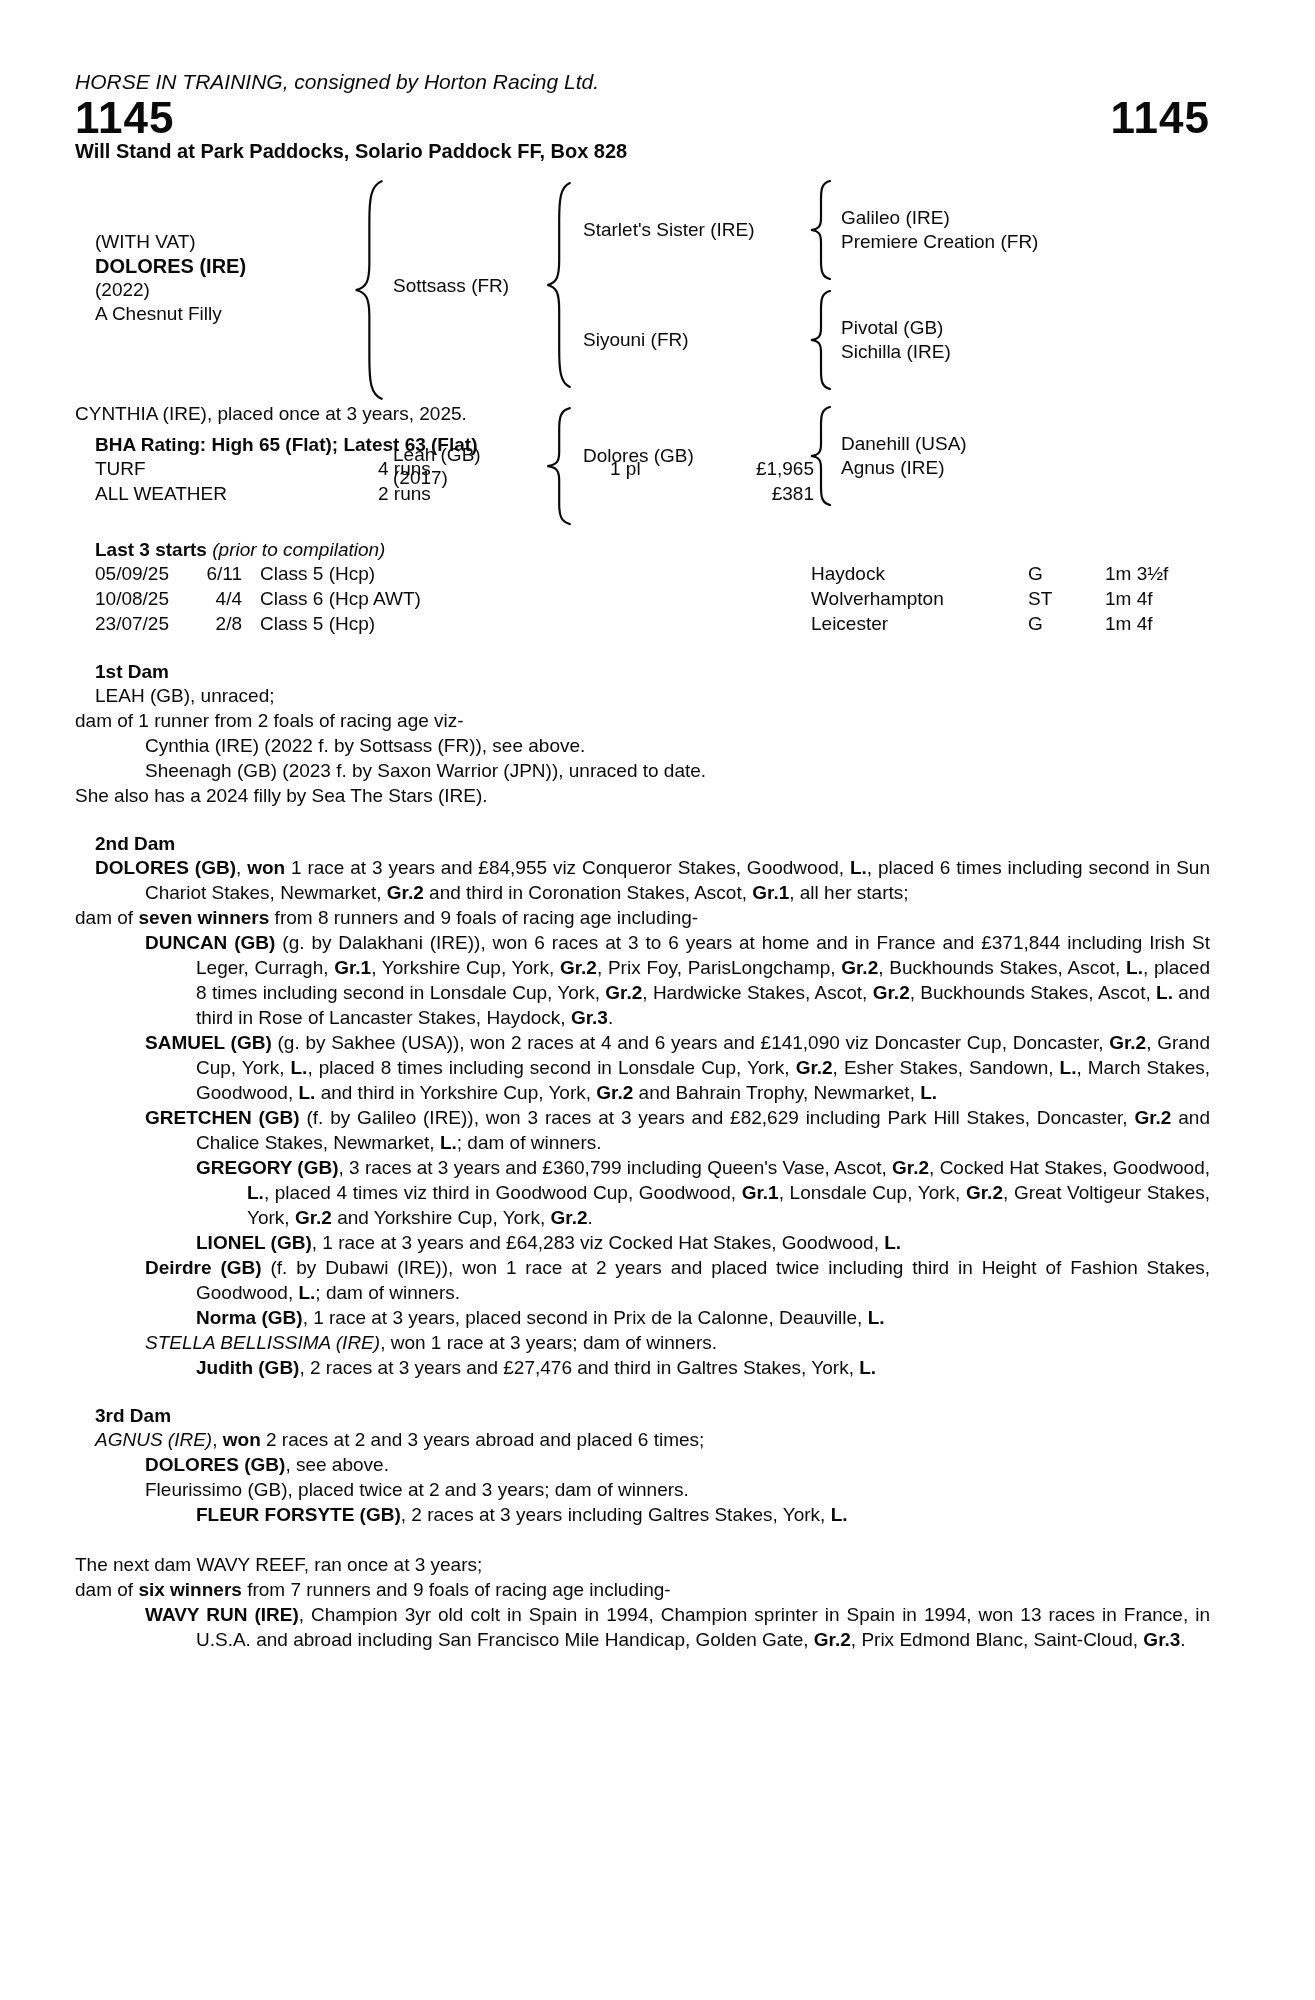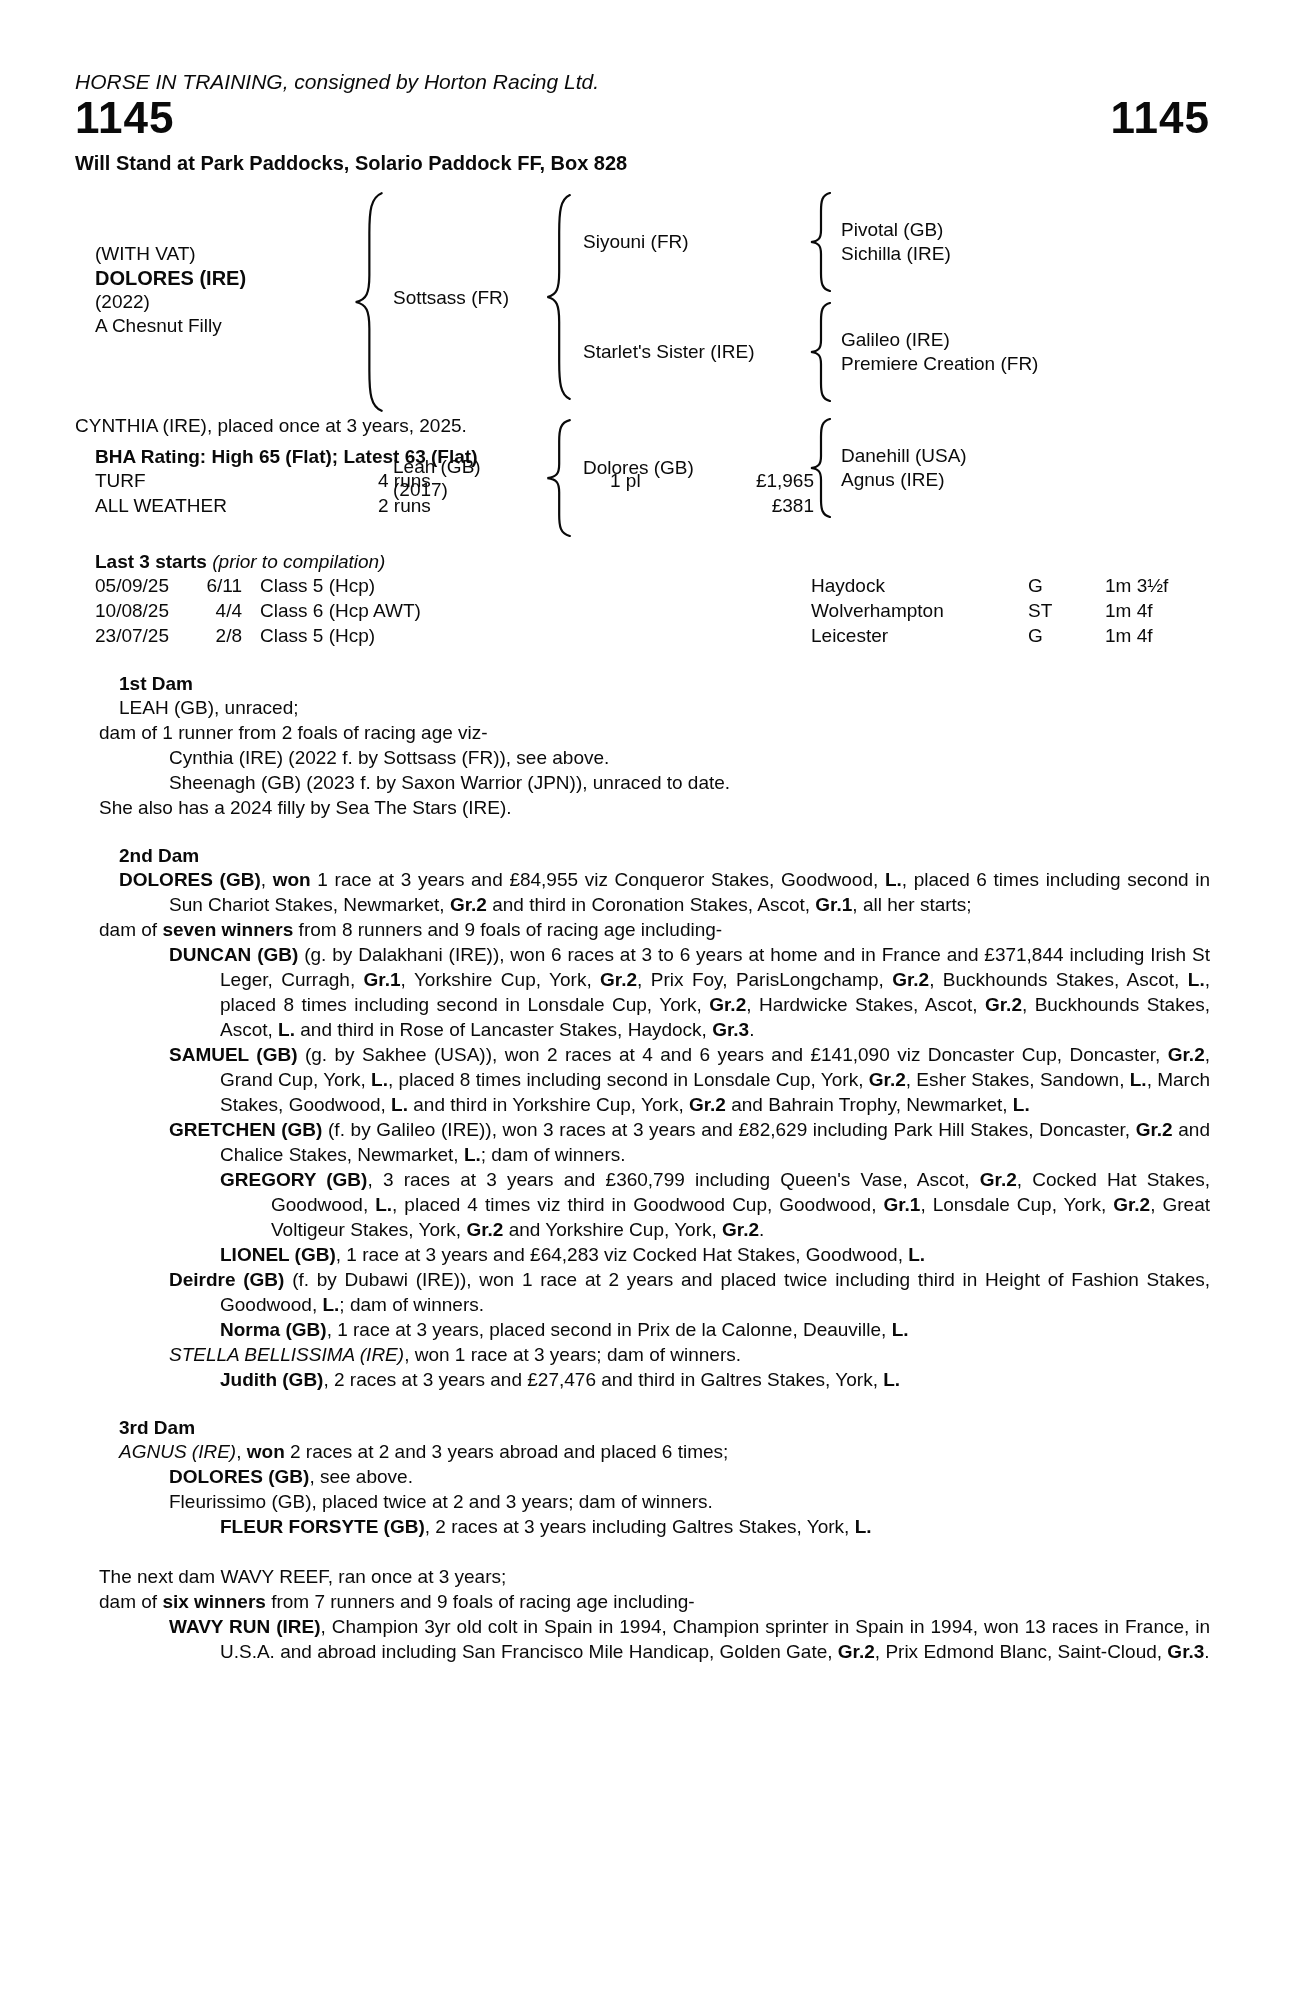--- a/index.html
+++ b/index.html
@@ -7,21 +7,21 @@
     width:1315px;height:2000px;overflow:hidden;
     font-family:"Liberation Sans","DejaVu Sans",sans-serif;
     color:#0a0a0a;-webkit-font-smoothing:antialiased;
   }
   .page{padding:70px 105px 0 75px;}
 
   
   .consign{width:880px;font-style:italic;font-size:21px;}
   .lot-row{display:flex;justify-content:space-between;align-items:flex-start;margin-top:2px;}
   .lot{font-size:44px;font-weight:bold;letter-spacing:1px;line-height:44px;}
-  .stand{font-weight:bold;font-size:20px;margin-top:12px;}
+  .stand{font-weight:bold;font-size:20px;margin-top:0;}
 
   
   .ped{display:flex;align-items:stretch;margin-top:16px;margin-left:20px;height:222px;}
   .ped-horse{width:258px;align-self:center;margin-top:-24px;line-height:24px;font-size:19px;}
   .ph-name{font-weight:bold;font-size:20px;}
   .brace{display:flex;align-items:stretch;}
   .brace svg{display:block;width:100%;height:100%;}
   .brace-lg{width:30px;}
   .brace-md{width:26px;margin:2px 0;}
   .brace-sm{width:22px;margin:1px 0;}
@@ -45,21 +45,21 @@
   .bha-row .earn{text-align:right;}
 
   .starts{margin-top:33px;font-size:19px;}
   .ls-head .b{font-weight:bold;}
   .ls-head .i{font-style:italic;}
   .ls-row{display:grid;grid-template-columns:80px 67px 569px 217px 77px auto;line-height:25px;}
   .ls-pos{text-align:right;}
   .ls-race{padding-left:18px;}
 
   
-  .sec{margin-top:25px;font-size:19px;margin-left:24px;}
+  .sec{margin-top:25px;font-size:19px;}
   .sec-head{margin:0 0 0 20px;font-weight:bold;font-size:19px;}
   .para{margin:0;line-height:25px;text-align:justify;}
   .out{margin-left:0;}                                   
   .damline{margin-left:20px;padding-left:50px;text-indent:-50px;} 
   .l1{margin-left:20px;padding-left:101px;text-indent:-51px;}     
   .l2{margin-left:20px;padding-left:152px;text-indent:-51px;}     
   .b{font-weight:bold;}
   .i{font-style:italic;}
 </style>
 </head>
@@ -90,41 +90,41 @@
 
       <div class="branch">
         <div class="gname gen2">Sottsass (FR)</div>
         <div class="brace brace-md">
           <svg viewBox="0 0 22 100" preserveAspectRatio="none">
               <path d="M21 1 C13 3 12 9 12 19 L12 38 C12 46 10 49 2 50 C10 51 12 54 12 62 L12 81 C12 91 13 97 21 99" fill="none" stroke="#0a0a0a" stroke-width="2.2" stroke-linecap="round" vector-effect="non-scaling-stroke"></path>
             </svg>
         </div>
         <div class="gen3col">
           <div class="g3grp">
+            <div class="gname gen3">Starlet's Sister (IRE)</div>
+            <div class="brace brace-sm">
+              <svg viewBox="0 0 22 100" preserveAspectRatio="none">
+                  <path d="M21 1 C13 3 12 9 12 19 L12 38 C12 46 10 49 2 50 C10 51 12 54 12 62 L12 81 C12 91 13 97 21 99" fill="none" stroke="#0a0a0a" stroke-width="2.2" stroke-linecap="round" vector-effect="non-scaling-stroke"></path>
+                </svg>
+            </div>
+            <div class="gen4col">
+              <div>Galileo (IRE)</div>
+              <div>Premiere Creation (FR)</div>
+            </div>
+          </div>
+          <div class="g3grp">
             <div class="gname gen3">Siyouni (FR)</div>
             <div class="brace brace-sm">
               <svg viewBox="0 0 22 100" preserveAspectRatio="none">
                   <path d="M21 1 C13 3 12 9 12 19 L12 38 C12 46 10 49 2 50 C10 51 12 54 12 62 L12 81 C12 91 13 97 21 99" fill="none" stroke="#0a0a0a" stroke-width="2.2" stroke-linecap="round" vector-effect="non-scaling-stroke"></path>
                 </svg>
             </div>
             <div class="gen4col">
               <div>Pivotal (GB)</div>
               <div>Sichilla (IRE)</div>
-            </div>
-          </div>
-          <div class="g3grp">
-            <div class="gname gen3">Starlet's Sister (IRE)</div>
-            <div class="brace brace-sm">
-              <svg viewBox="0 0 22 100" preserveAspectRatio="none">
-                  <path d="M21 1 C13 3 12 9 12 19 L12 38 C12 46 10 49 2 50 C10 51 12 54 12 62 L12 81 C12 91 13 97 21 99" fill="none" stroke="#0a0a0a" stroke-width="2.2" stroke-linecap="round" vector-effect="non-scaling-stroke"></path>
-                </svg>
-            </div>
-            <div class="gen4col">
-              <div>Galileo (IRE)</div>
-              <div>Premiere Creation (FR)</div>
             </div>
           </div>
         </div>
       </div>
 
       <div class="branch">
         <div class="gname gen2">
           <div>Leah (GB)</div>
           <div>(2017)</div>
         </div>

